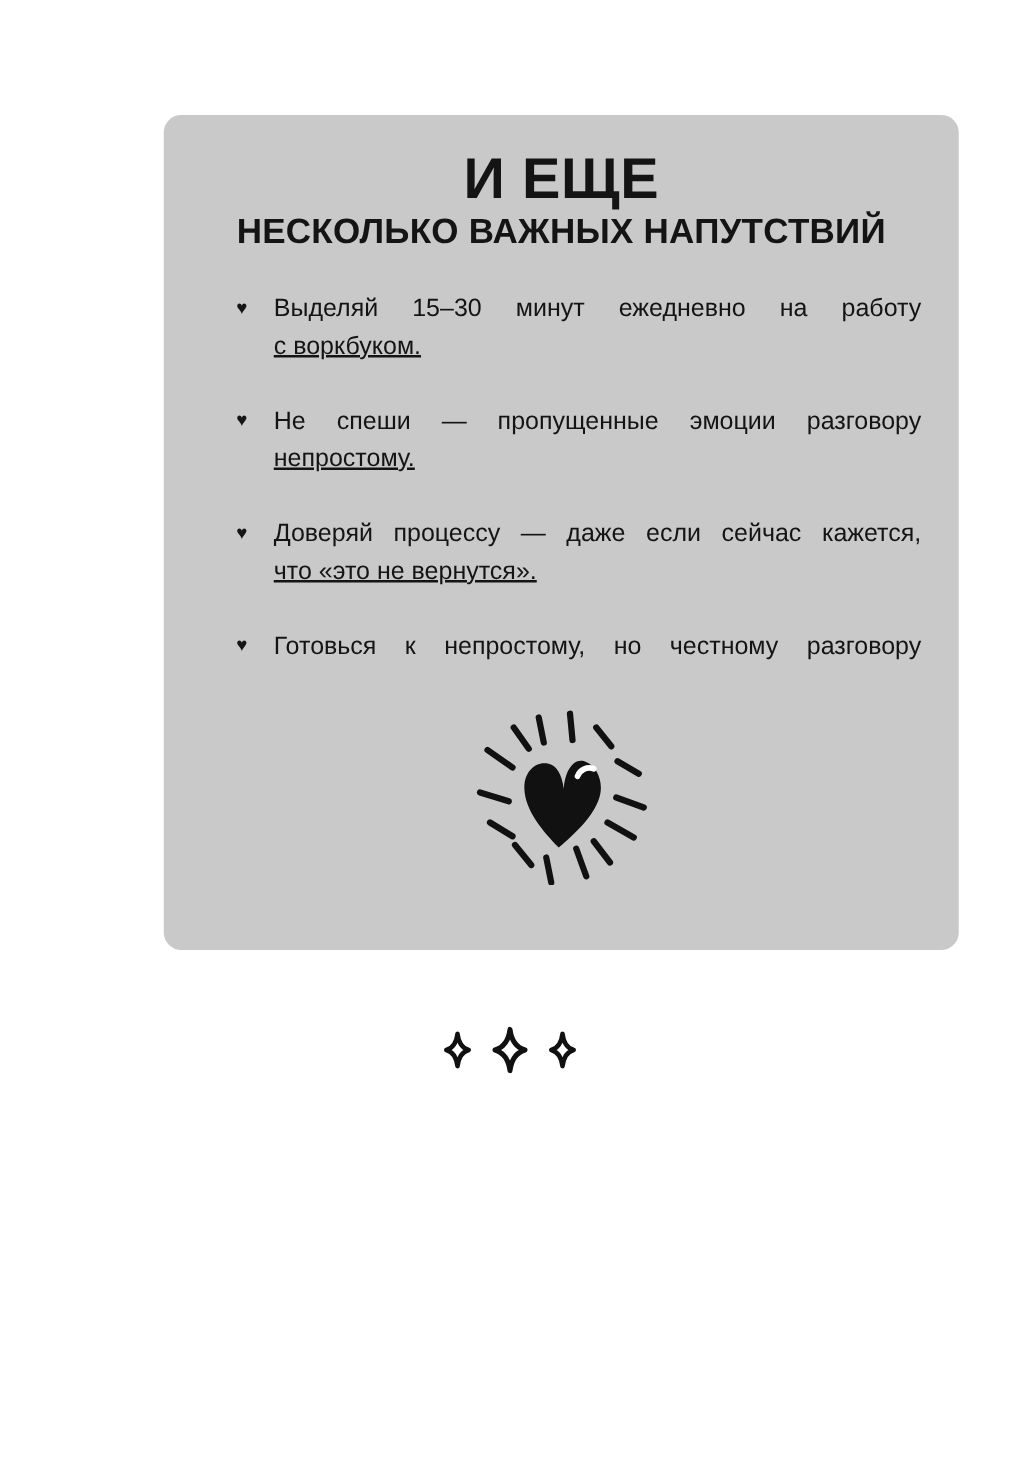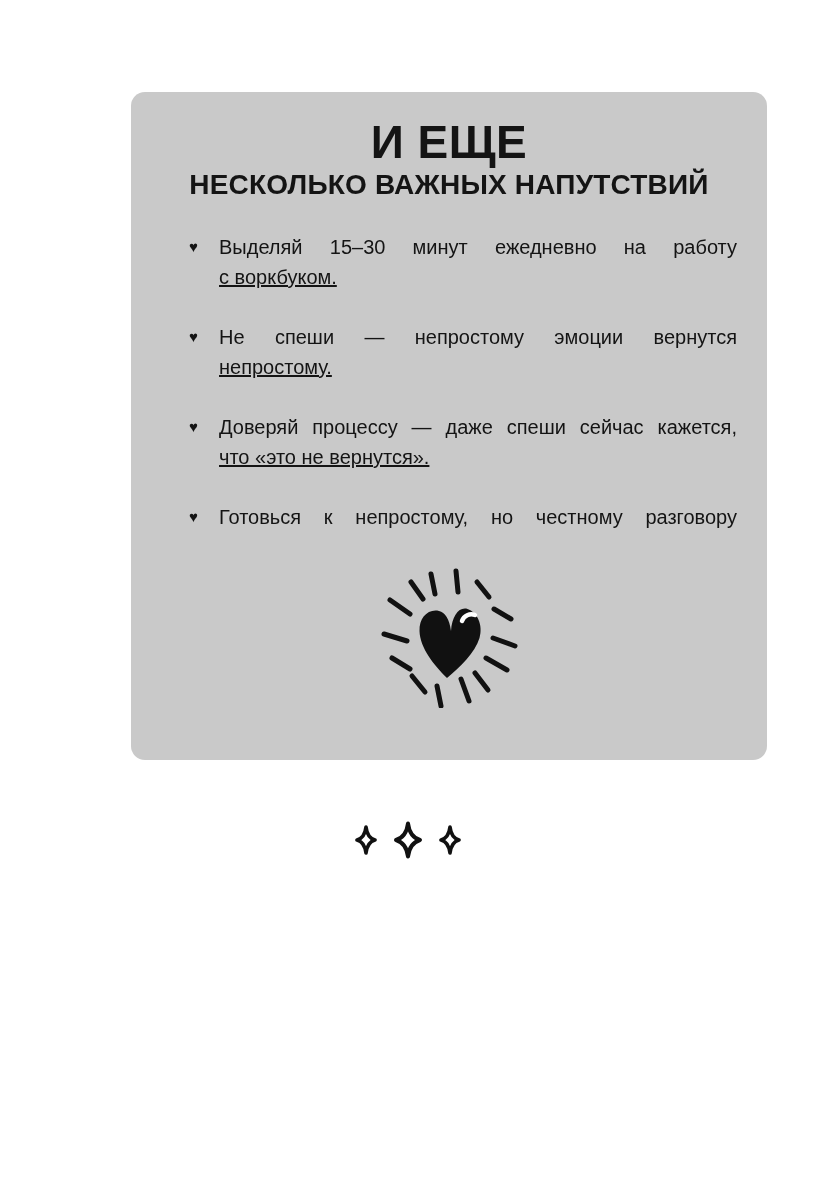--- a/index.html
+++ b/index.html
@@ -101,28 +101,28 @@
       <li class="item">
         <span class="marker">♥</span>
         <div class="text">
           <div class="l1">Выделяй 15–30 минут ежедневно на работу</div>
           <div class="l2">с воркбуком.</div>
         </div>
       </li>
       <li class="item">
         <span class="marker">♥</span>
         <div class="text">
-          <div class="l1">Не спеши — непростому эмоции вернутся</div>
+          <div class="l1">Не спеши — пропущенные эмоции разговору</div>
           <div class="l2">непростому.</div>
         </div>
       </li>
       <li class="item">
         <span class="marker">♥</span>
         <div class="text">
-          <div class="l1">Доверяй процессу — даже спеши сейчас кажется,</div>
+          <div class="l1">Доверяй процессу — даже если сейчас кажется,</div>
           <div class="l2">что «это не вернутся».</div>
         </div>
       </li>
       <li class="item">
         <span class="marker">♥</span>
         <div class="text">
           <div class="l1">Готовься к непростому, но честному разговору</div>
         </div>
       </li>
     </ul>

